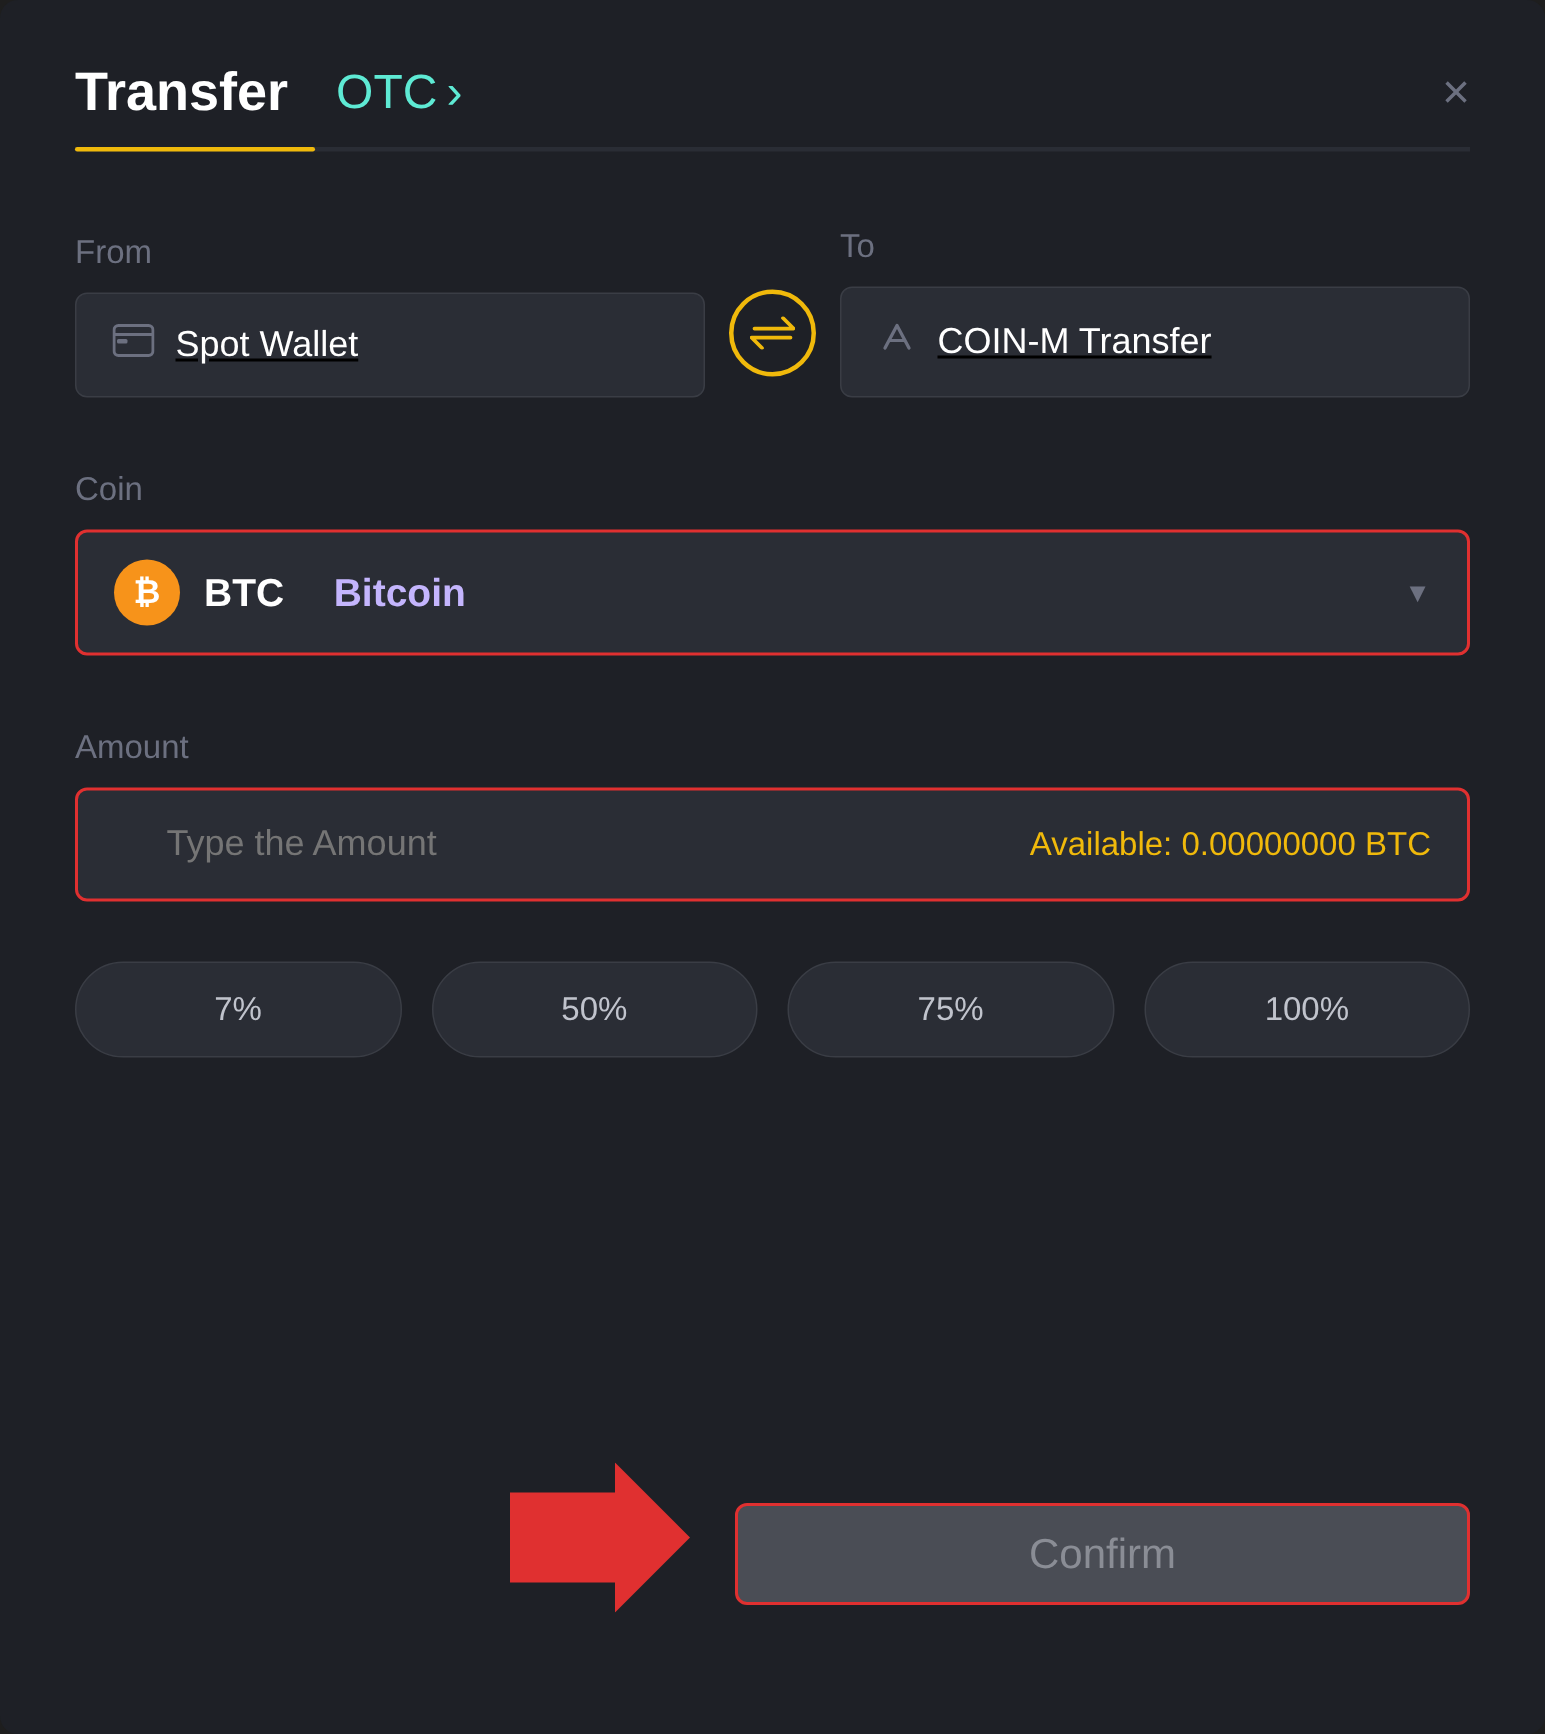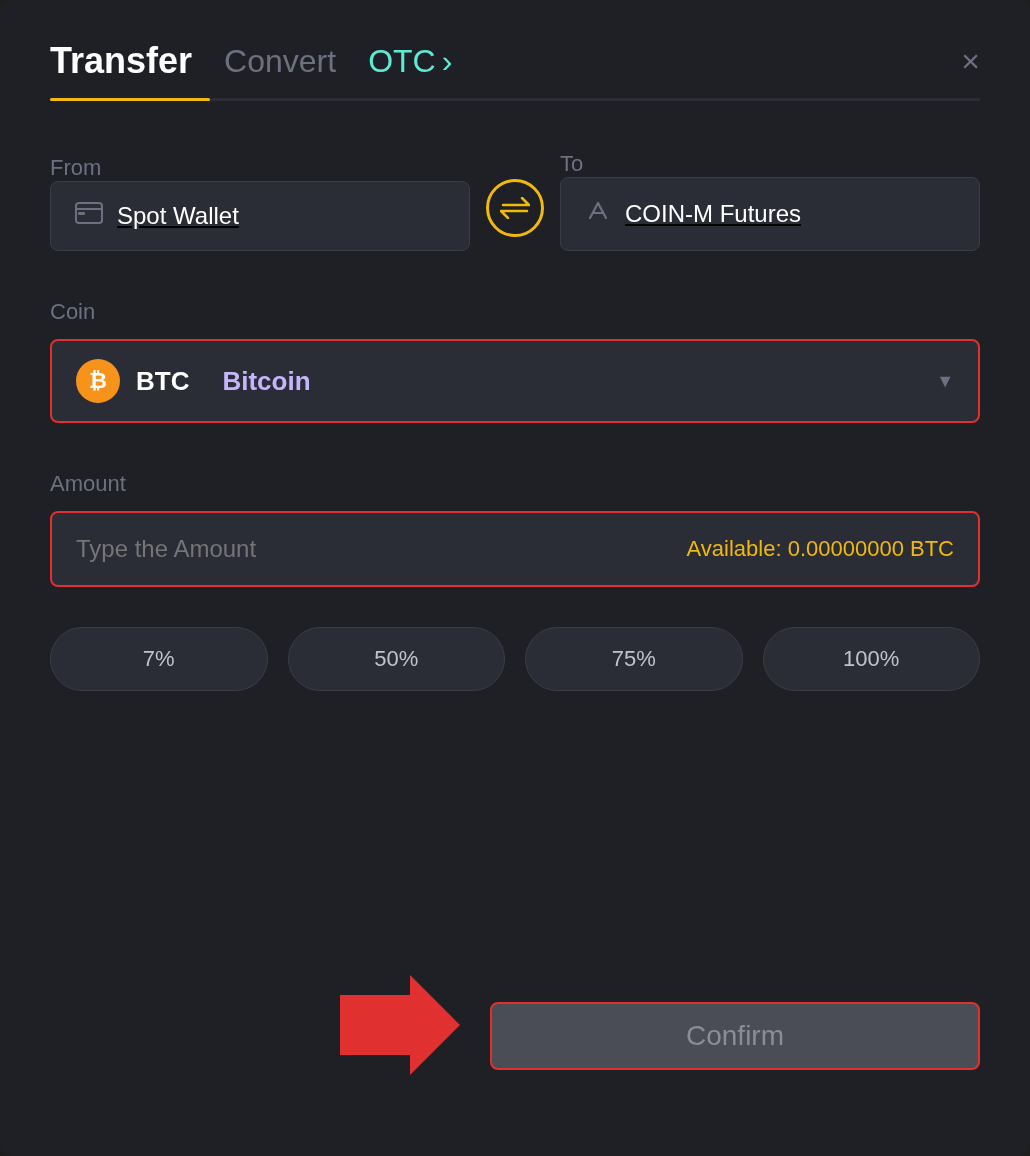--- a/index.html
+++ b/index.html
@@ -92,20 +92,21 @@
       display: flex;
       align-items: flex-end;
       gap: 0;
       margin-bottom: 48px;
     }
 
     .from-section, .to-section {
       flex: 1;
       display: flex;
       flex-direction: column;
+      gap: 14px;
     }
 
     .field-label {
       font-size: 22px;
       color: #6c7080;
       font-weight: 400;
     }
 
     .wallet-box {
       background: #2a2d35;
@@ -238,20 +239,21 @@
       color: #f0b90b;
     }
 
     .amount-input-real {
       background: transparent;
       border: none;
       outline: none;
       color: #4a4d55;
       font-size: 24px;
       width: 200px;
+      margin-left: 35px;
     }
 
     
     .pct-row {
       display: flex;
       gap: 20px;
       margin-bottom: 60px;
     }
 
     .pct-btn {
@@ -310,21 +312,20 @@
       color: #fff;
     }
   </style>
 </head>
 <body>
 
 <div class="modal">
 
   <div class="header">
     <div class="tab-transfer">Transfer</div>
-    <div class="tab-convert">Convert</div>
     <div class="tab-otc">
       <span>OTC</span>
       <span>›</span>
     </div>
     <button class="close-btn">×</button>
   </div>
 
   <div class="tab-underline-row">
     <div class="tab-underline-active"></div>
   </div>
@@ -356,21 +357,21 @@
 
     <div class="to-section">
       <div class="field-label">To</div>
       <div class="wallet-box">
         <span class="futures-icon">
           <svg width="26" height="26" viewBox="0 0 26 26" fill="none">
             <path d="M5 20L13 5L21 20" stroke="#6c7080" stroke-width="2.2" stroke-linecap="round" stroke-linejoin="round"></path>
             <path d="M8 15H18" stroke="#6c7080" stroke-width="2" stroke-linecap="round"></path>
           </svg>
         </span>
-        <span class="wallet-box-text">COIN-M Futures</span>
+        <span class="wallet-box-text">COIN-M Transfer</span>
       </div>
     </div>
   </div>
 
   <div class="coin-section">
     <div class="coin-label">Coin</div>
     <div class="coin-select">
       <div class="coin-icon">
         <span class="btc-symbol">₿</span>
       </div>

